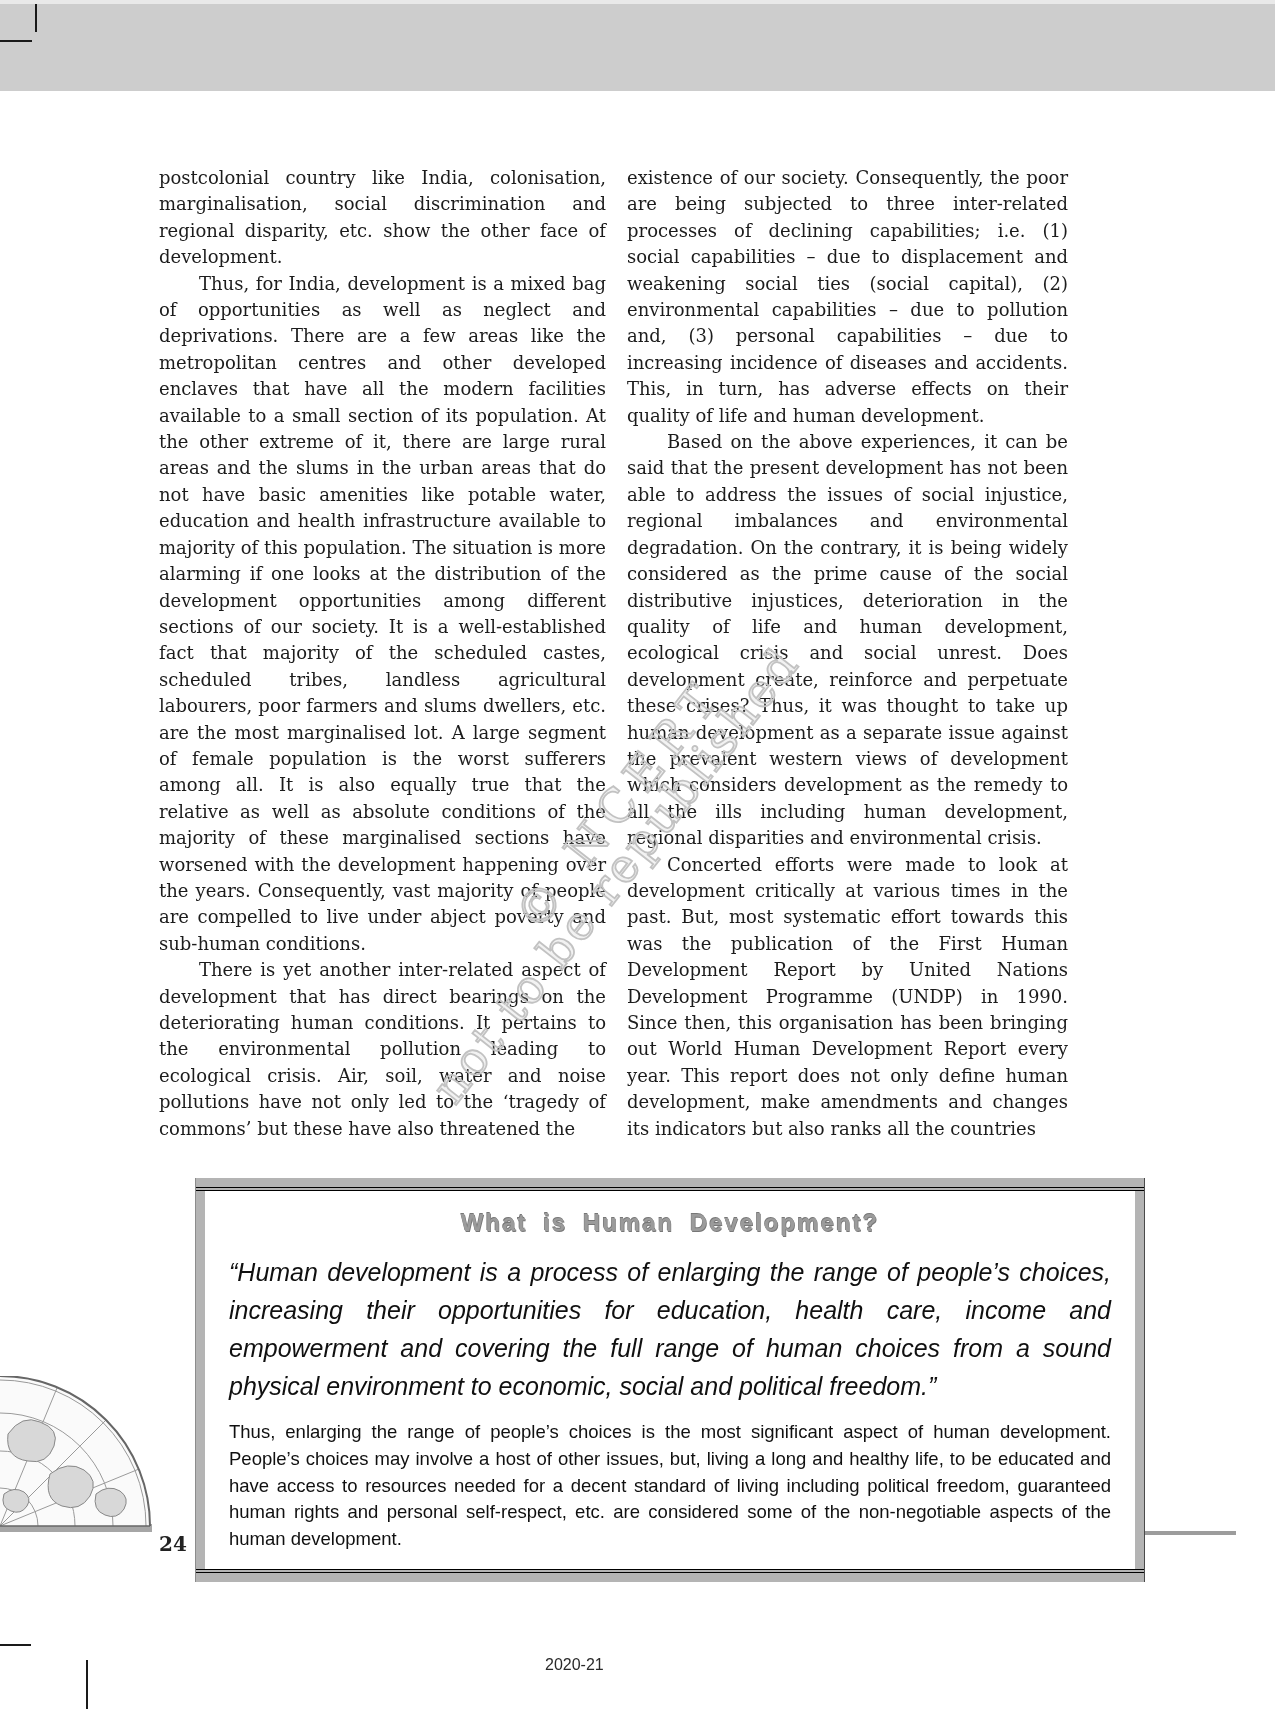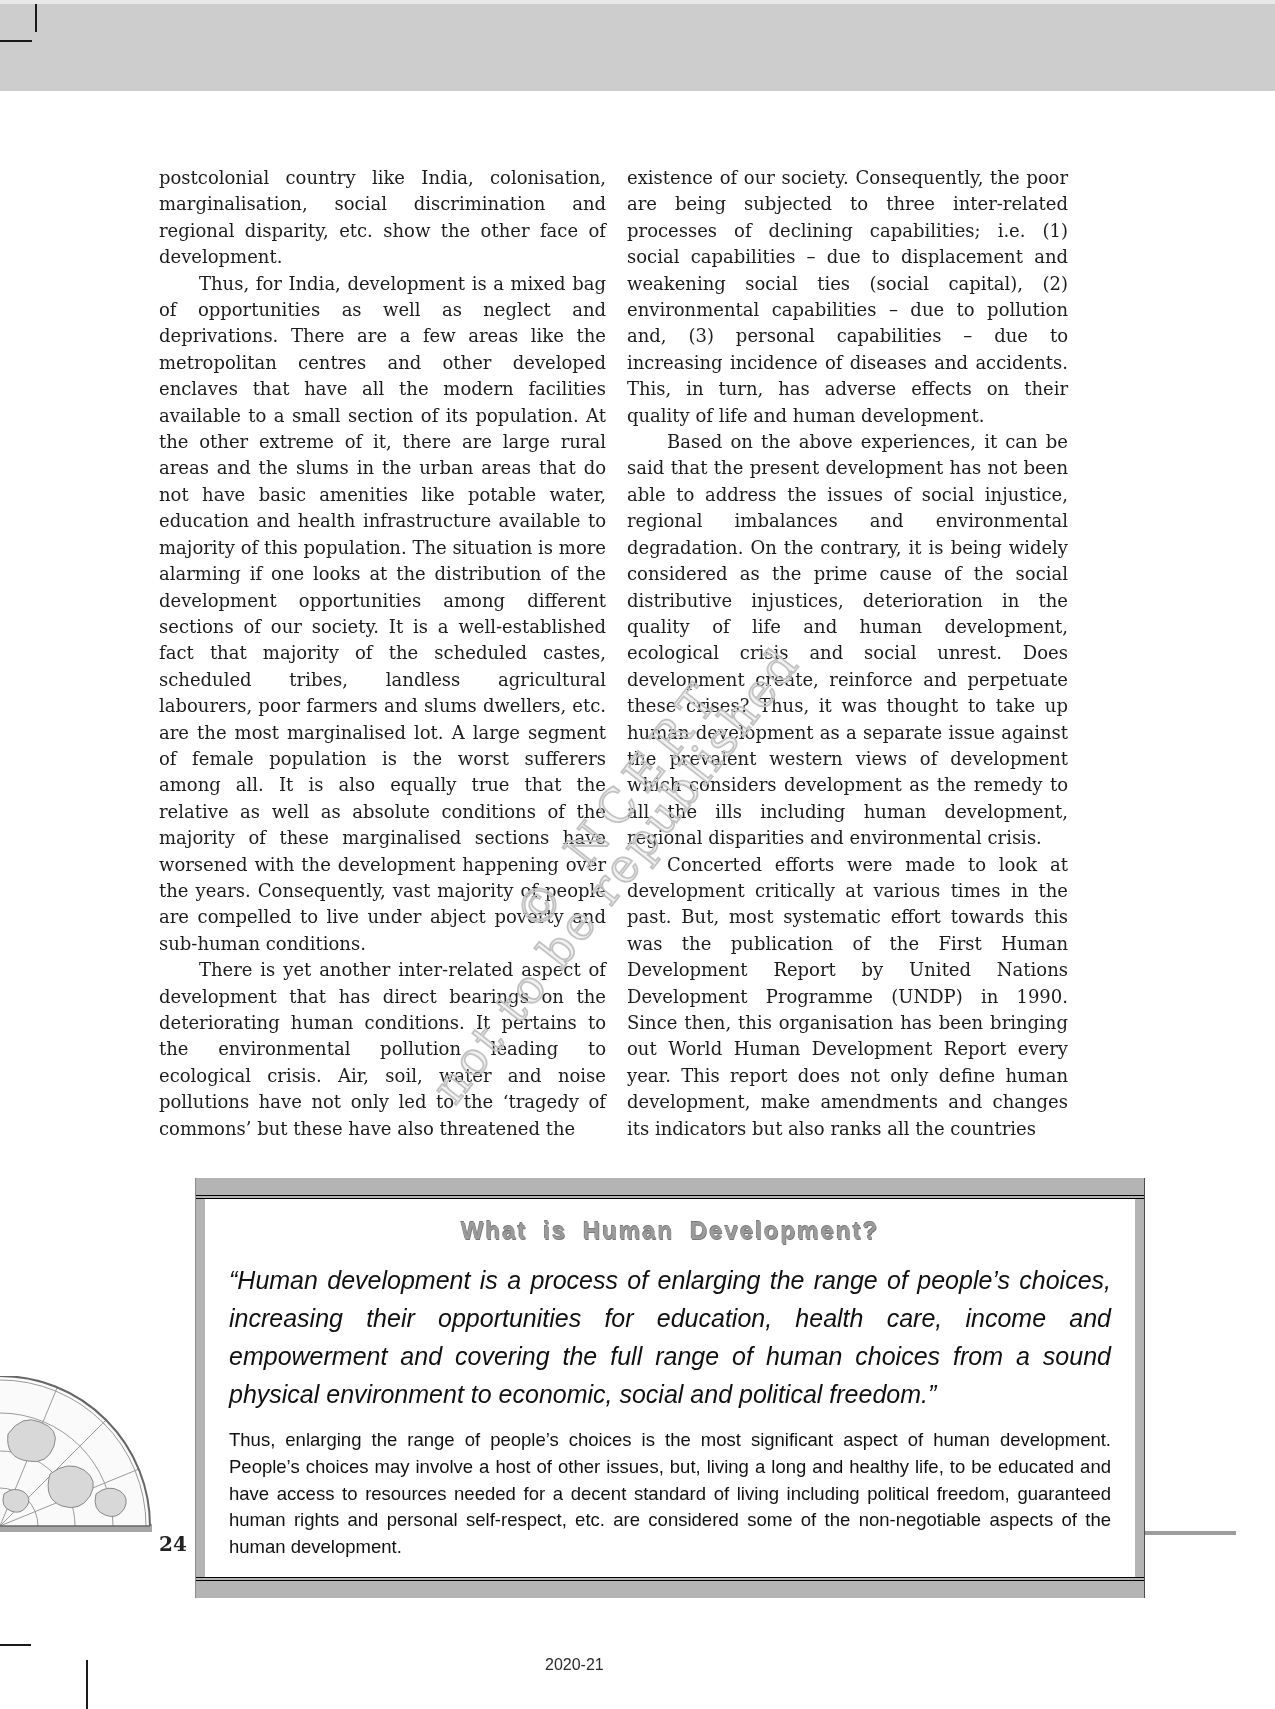--- a/index.html
+++ b/index.html
@@ -26,21 +26,21 @@
   
   .watermark{position:absolute;white-space:nowrap;font-family:"DejaVu Serif",serif;
              font-size:46px;line-height:50px;height:50px;
              color:rgba(185,185,185,0.18);-webkit-text-stroke:1.8px #c2c2c2;
              transform-origin:0 100%;transform:rotate(-52deg);z-index:6;pointer-events:none;}
   #wm-line1{left:545px;top:885px;letter-spacing:10px;}
   #wm-line2{left:462px;top:1058px;letter-spacing:3px;}
 
   
   .hd-box{position:absolute;left:195px;top:1174px;width:948px;background:#b4b4b4;
-          padding:17px 0;border-right:1px solid #4a4a4a;border-left:1px solid #8c8c8c;z-index:4;}
+          padding:9px 0;border-right:1px solid #4a4a4a;border-left:1px solid #8c8c8c;z-index:4;}
   .hd-frame{border-top:4px double #000;border-bottom:4px double #000;}
   .hd-content{background:#ffffff;margin:0 9px;padding:12px 24px 16px;
               font-family:"Liberation Sans",sans-serif;font-size:18.5px;color:#101010;}
   .hd-title{text-align:center;font-weight:bold;font-size:24px;color:#9b9b9b;
             letter-spacing:2px;word-spacing:7px;margin:6px 0 16px;
             text-shadow:0.6px 0.6px 0 #777,-0.6px -0.6px 0 #777;}
   .hd-quote{font-style:italic;text-align:justify;line-height:1.52;margin:0 0 14px;font-size:25px;}
   .hd-body{text-align:justify;line-height:1.45;margin:0;}
 
   

